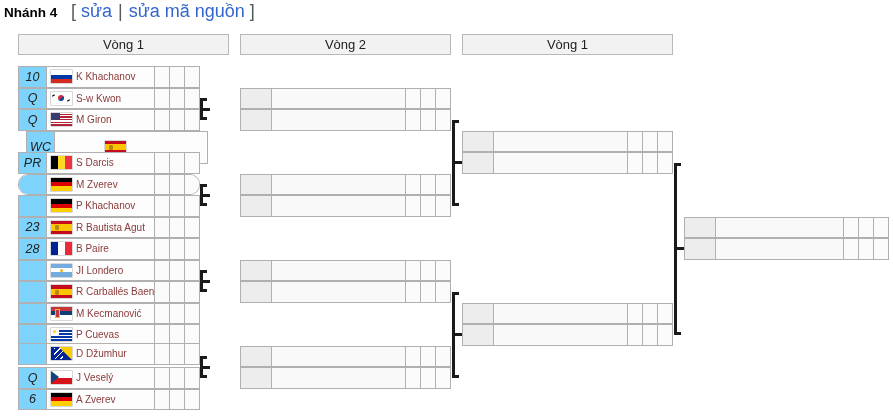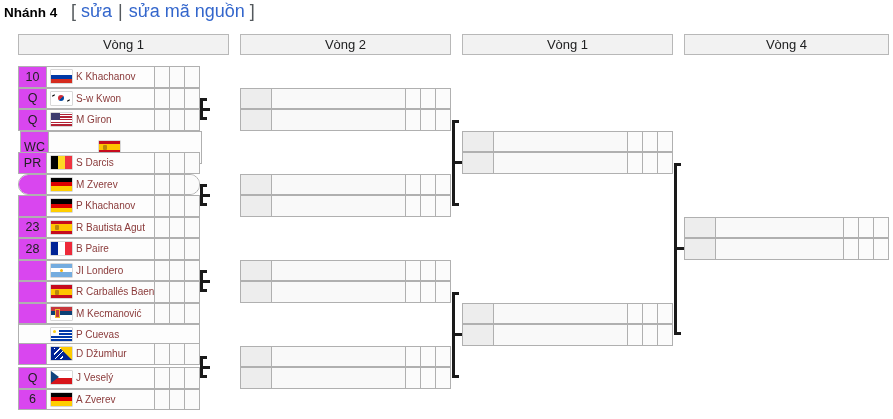--- a/index.html
+++ b/index.html
@@ -57,21 +57,21 @@
     padding-left:1px;
     white-space:nowrap;overflow:hidden;
     font-size:10px;
   }
   .cell .sc{
     width:14px;flex:0 0 14px;
     border-left:1px solid #b0b0b0;
     background:#fbfbfb;
   }
   
-  .r1 .seed{background:#d946ef;}
+  .r1 .seed{background:#7dd3fc;font-style:italic;}
   .r1{background:#fdfdfd;}
   .r1 .pname{color:#8a3a3a;}
 
   
   .emptycell .seed{background:#ededed;width:30px;flex:0 0 30px;}
   .emptycell .pname{}
   .emptycell{background:#f9f9f9;}
 
   
   .flag{width:21px;height:13px;display:block;position:relative;overflow:hidden;
@@ -155,21 +155,20 @@
       <a href="#">sửa</a>
       <span class="sep">|</span>
       <a href="#">sửa mã nguồn</a>
       <span class="brk">]</span>
     </span>
   </div>
 
   <div class="rhdr" style="left:18px;width:211px;">Vòng 1</div>
   <div class="rhdr" style="left:240px;width:211px;">Vòng 2</div>
   <div class="rhdr" style="left:462px;width:211px;">Vòng 1</div>
-  <div class="rhdr" style="left:684px;width:205px;">Vòng 4</div>
 
   <div id="layers">
       <div class="cell r1" style="left: 18px; width: 182px; top: 66px; height: 21.5px;">
         <div class="seed">10</div>
         <div class="flagbox">
           <span class="flag fl-ru f-h3">
             <i></i>
             <i></i>
             <i></i>
           </span>
@@ -203,21 +202,21 @@
             <span class="str" style="top:8.4px"></span>
             <span class="str" style="top:11px"></span>
             <span class="cant"></span>
           </span>
         </div>
         <div class="pname">M Giron</div>
         <div class="sc"></div>
         <div class="sc"></div>
         <div class="sc"></div>
       </div>
-      <div class="cell r1" style="left: 20px; width: 182px; top: 130.5px; height: 33px; gap: 46px;">
+      <div class="cell r1" style="left: 26px; width: 182px; top: 130.5px; height: 33px; gap: 46px;">
         <div class="seed">WC</div>
         <div class="flagbox">
           <span class="flag fl-es">
             <span class="mid"></span>
             <span class="crest"></span>
           </span>
         </div>
         <div class="pname">F López</div>
         <div class="sc"></div>
         <div class="sc"></div>
@@ -328,21 +327,21 @@
             <i></i>
             <i></i>
             <span class="cr"></span>
           </span>
         </div>
         <div class="pname">M Kecmanović</div>
         <div class="sc"></div>
         <div class="sc"></div>
         <div class="sc"></div>
       </div>
-      <div class="cell r1" style="left: 18px; width: 182px; top: 324px; height: 21.5px; align-items: center;">
+      <div class="cell r1" style="left: 18px; width: 182px; top: 324px; height: 21.5px;">
         <div class="seed"></div>
         <div class="flagbox">
           <span class="flag fl-uy">
             <span class="s" style="top:2px"></span>
             <span class="s" style="top:5px"></span>
             <span class="s" style="top:8px"></span>
             <span class="s" style="top:11px"></span>
             <span class="cant"></span>
             <span class="sun"></span>
           </span>

